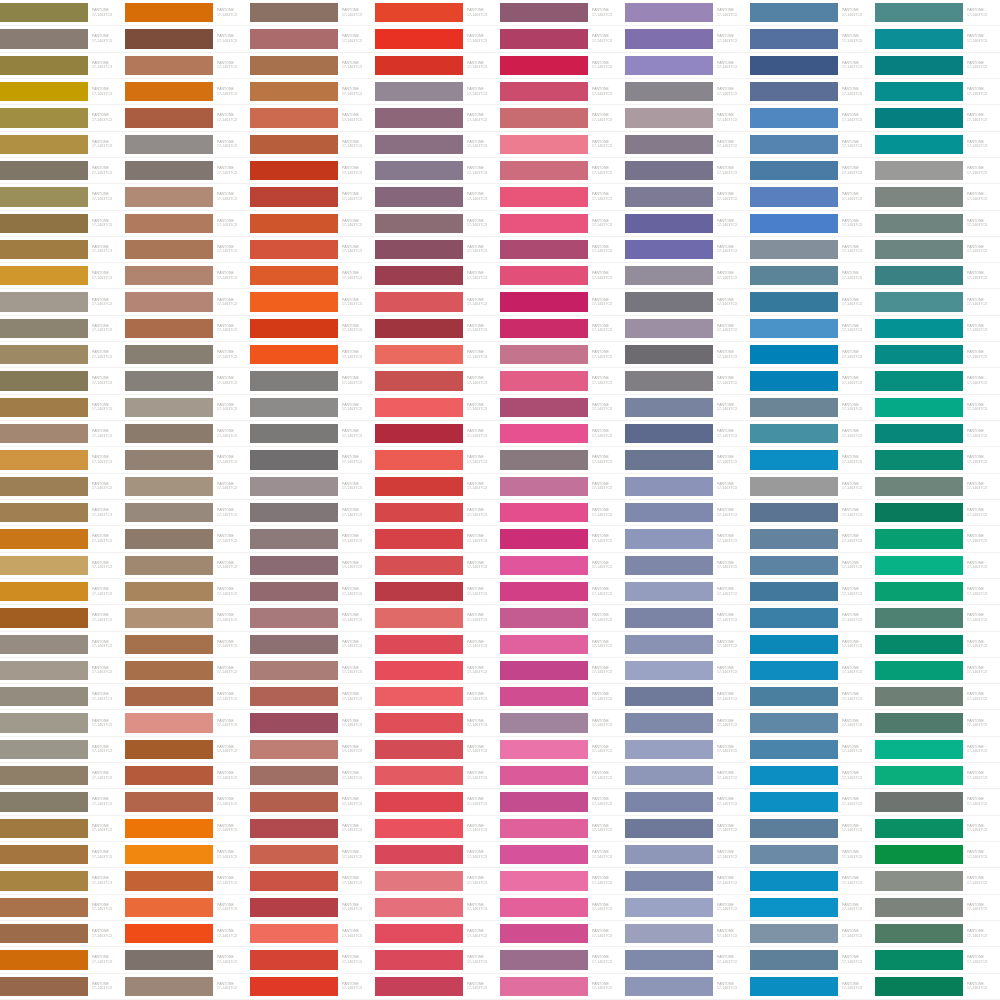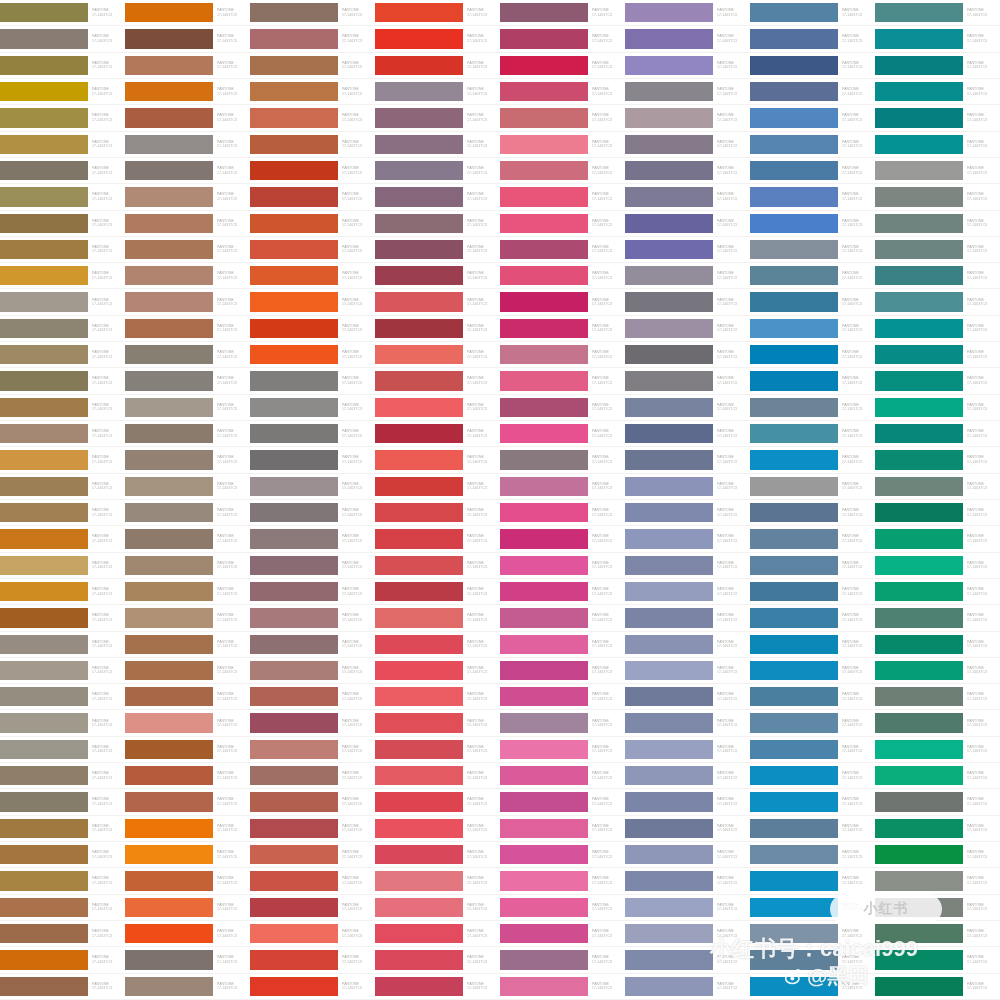--- a/index.html
+++ b/index.html
@@ -2284,30 +2284,14 @@
         <div class="swatch-row">
           <div class="swatch-chip" style="background: rgb(7, 126, 88);"></div>
           <div class="swatch-meta">
             <div class="meta-brand">PANTONE</div>
             <div class="meta-code">17-1463TCX</div>
           </div>
         </div>
       </div>
     </div>
 
-  <div id="watermark">
-    <div class="wm-pill">
-      <span class="wm-pill-text">小红书</span>
-    </div>
-    <div class="wm-line-id">小红书号：caicai999</div>
-    <div class="wm-line-handle">
-      <span class="weibo-icon">
-        <svg viewBox="0 0 24 24" width="20" height="20" aria-hidden="true">
-          <ellipse cx="10" cy="15" rx="8" ry="6" fill="none" stroke="rgba(255,255,255,0.9)" stroke-width="2"></ellipse>
-          <circle cx="10" cy="15" r="2.4" fill="rgba(255,255,255,0.9)"></circle>
-          <path d="M16 4.5c3.2 0 5.6 2.6 5.1 5.6" fill="none" stroke="rgba(255,255,255,0.9)" stroke-width="2" stroke-linecap="round"></path>
-        </svg>
-      </span>
-      <span>@黑田</span>
-    </div>
-  </div>
 
 </div>
 
 </body></html>

